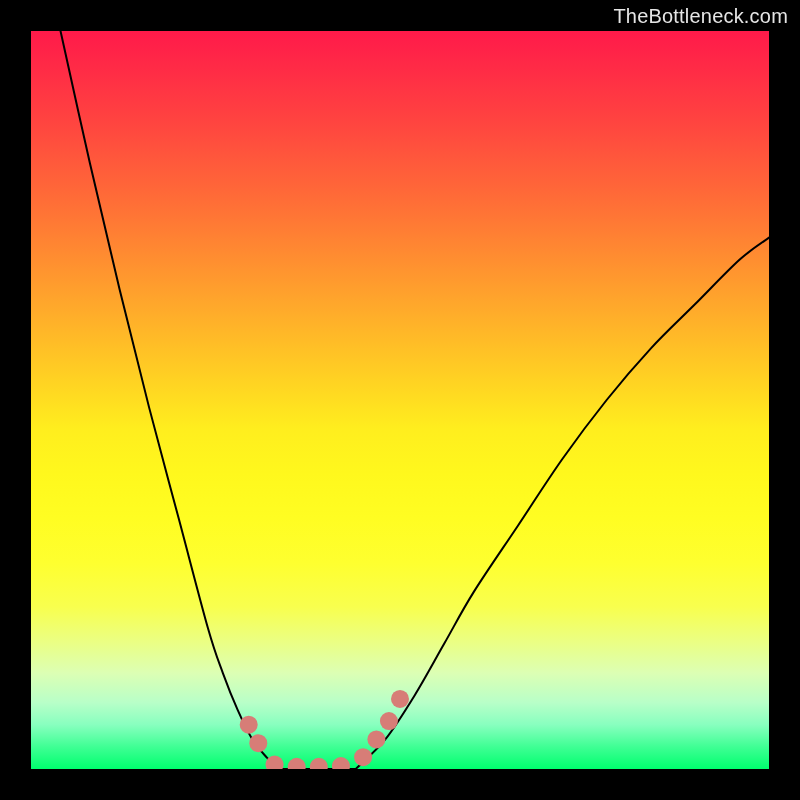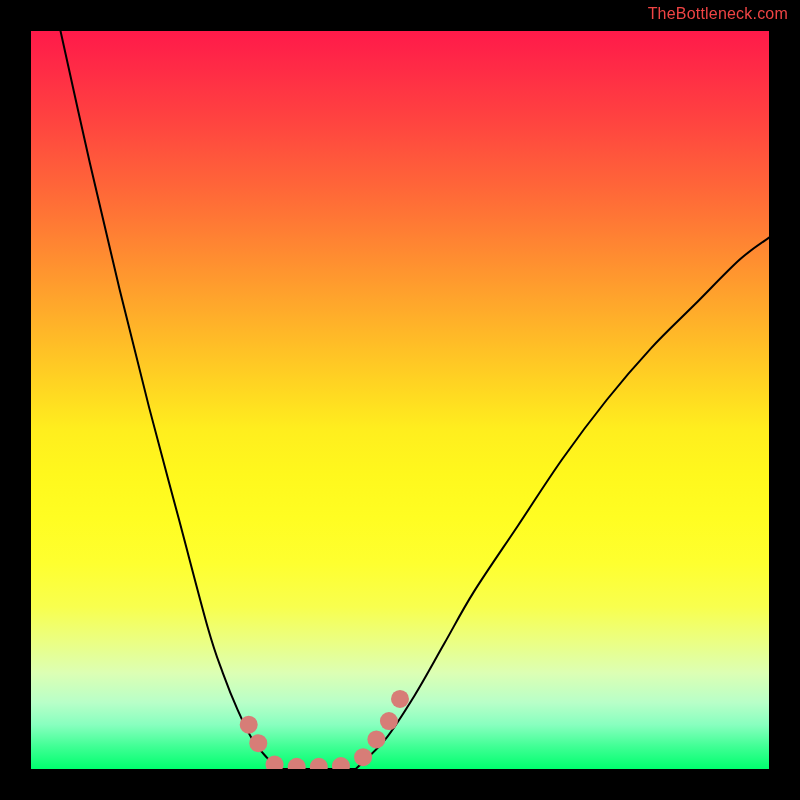--- a/index.html
+++ b/index.html
@@ -16,22 +16,22 @@
     top: 0;
     left: 0;
     width: 800px;
     height: 800px;
     background: #000;
   }
   .watermark {
     position: absolute;
     top: 5px;
     right: 12px;
-    color: #ef4444;
-    font-size: 16px;
+    color: #e5e5e5;
+    font-size: 20px;
     font-weight: 500;
     letter-spacing: 0.2px;
     z-index: 20;
   }
   .plot-area {
     position: absolute;
     left: 31px;
     top: 31px;
     width: 738px;
     height: 738px;

